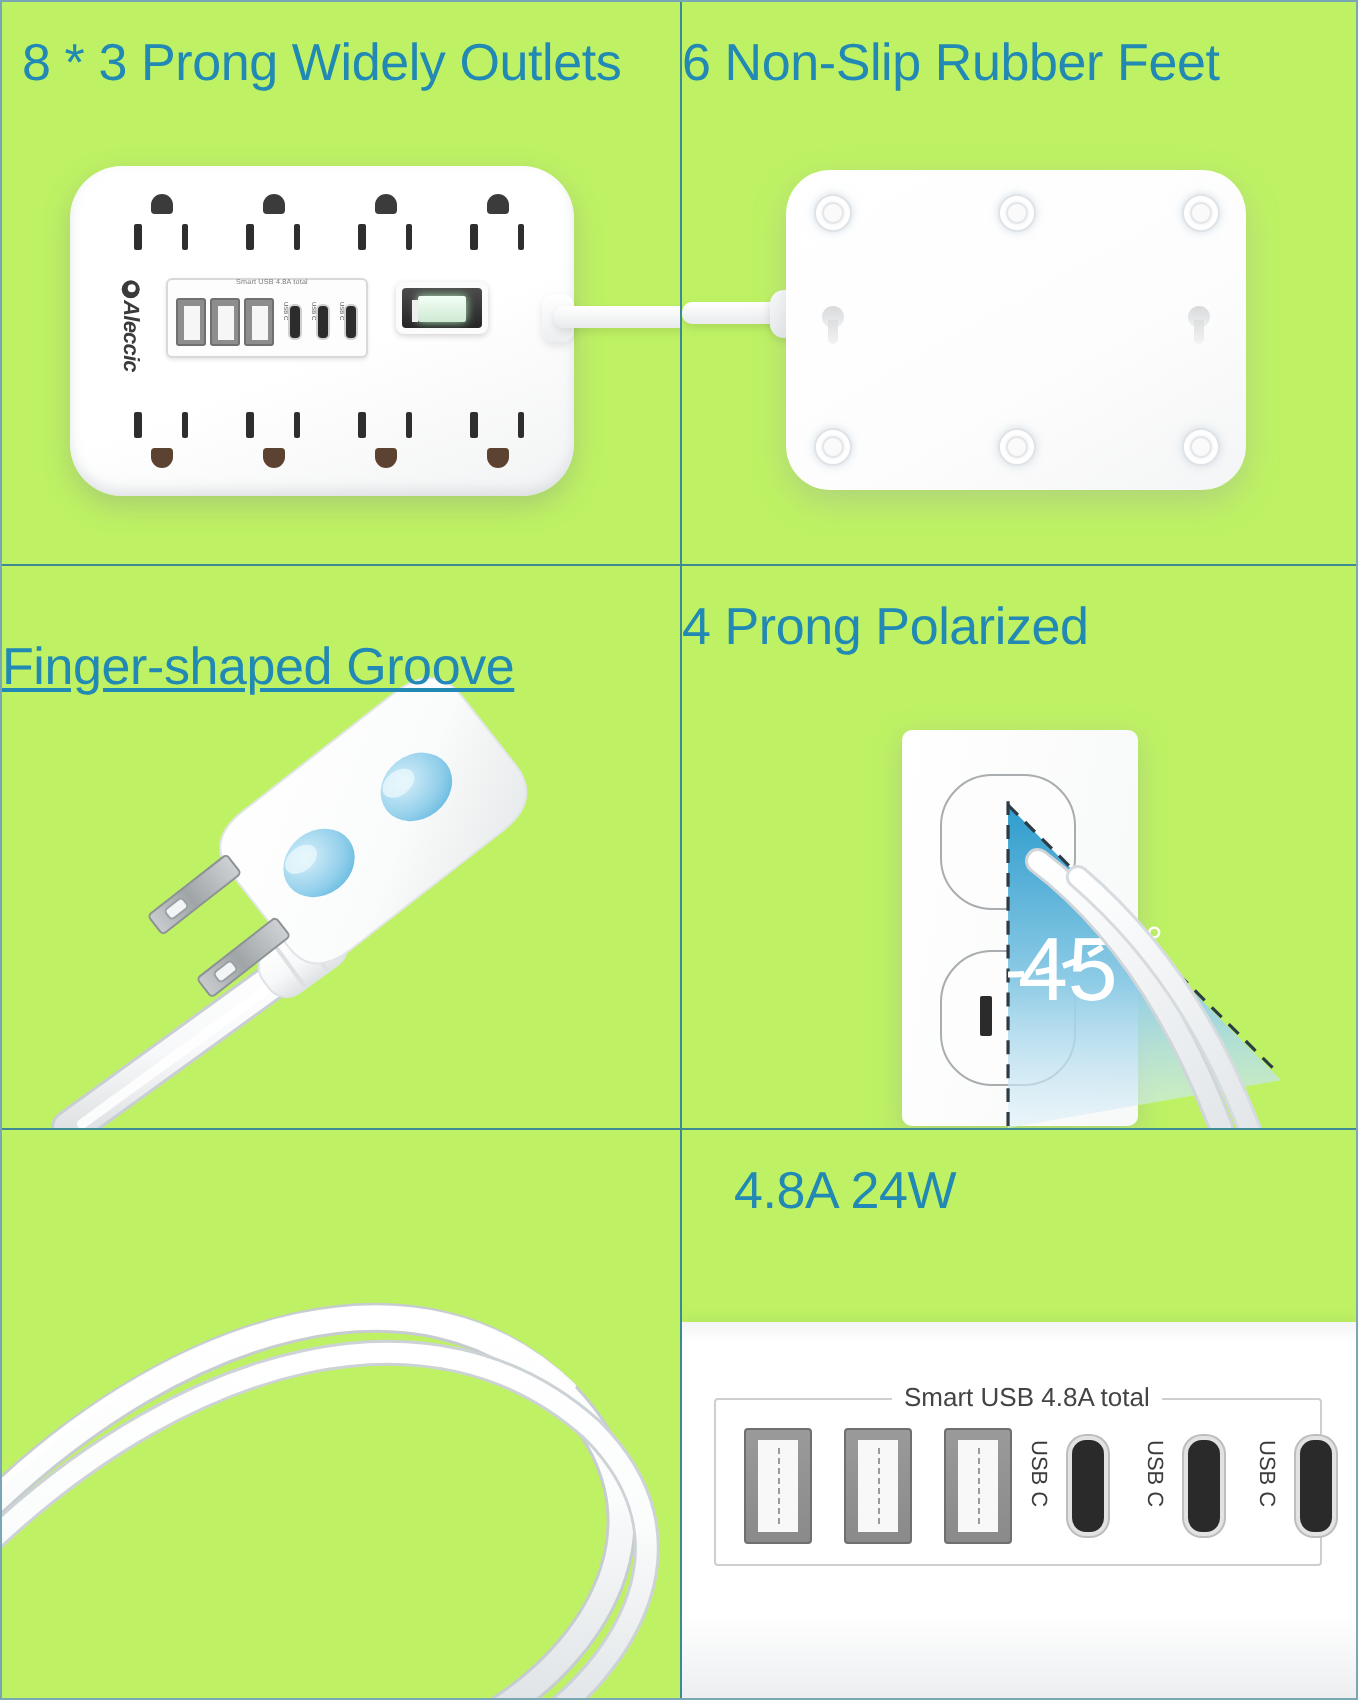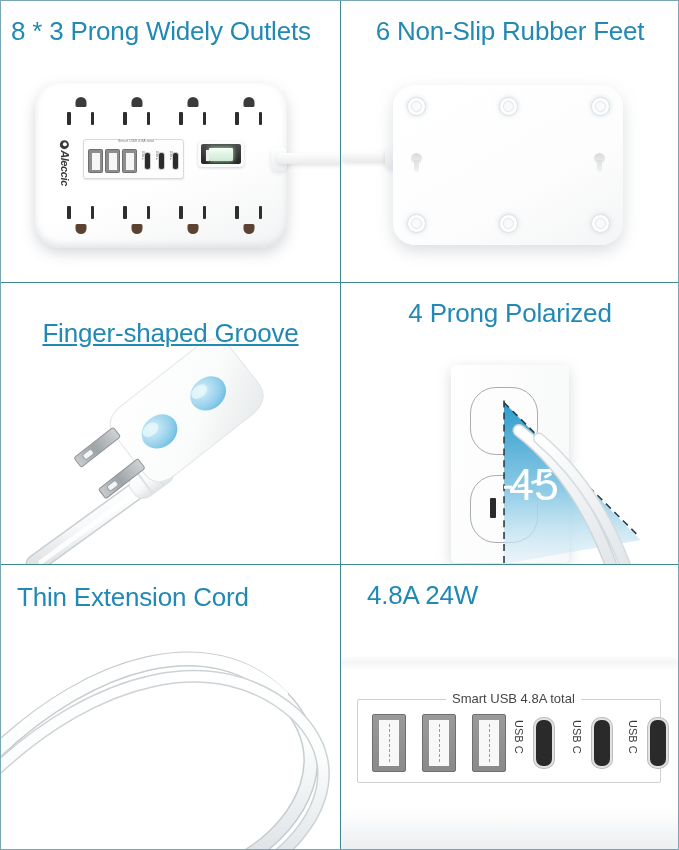--- a/index.html
+++ b/index.html
@@ -17,30 +17,30 @@
   }
   .grid{
     position:absolute;inset:0;
     display:grid;
     grid-template-columns:340px 338px;
     grid-template-rows:282px 282px 284px;
   }
   .cell{
     position:relative;
     overflow:hidden;
-    background:#ffffff;
+    background:#bef264;
     box-sizing:border-box;
   }
   .cell.brd-r{border-right:1.5px solid #3f8995;}
   .cell.brd-b{border-bottom:1.5px solid #3f8995;}
 
   .title{
     position:absolute;
     left:0;right:0;
-    text-align:center;
+    text-align:left;
     color:#2189b4;
     font-size:26px;
     font-weight:400;
     letter-spacing:-0.2px;
     line-height:1.13;
     z-index:9;
   }
   .title.t1{top:16px;left:10px;right:10px;text-align:left;}
   .title.t2{top:16px;}
   .title.t3{top:36px;text-decoration:underline;}
@@ -493,23 +493,20 @@
         <text x="232" y="196" font-family="Liberation Sans, sans-serif" font-size="22" fill="#ffffff">°</text>
 
         <path d="M178 148 q58 44 92 134" stroke="#cfd5d9" stroke-width="13" fill="none" stroke-linecap="round"></path>
         <path d="M178 148 q58 44 92 134" stroke="url(#cordG2)" stroke-width="10" fill="none" stroke-linecap="round"></path>
         <path d="M198 156 q56 48 86 126" stroke="#d5dbdf" stroke-width="12" fill="none" stroke-linecap="round"></path>
         <path d="M198 156 q56 48 86 126" stroke="url(#cordG2)" stroke-width="9" fill="none" stroke-linecap="round"></path>
       </svg>
     </div>
 
     <div class="cell brd-r">
-      <div class="title t5">
-        <span class="ln">Thin Extension Cord</span>
-      </div>
 
       <svg style="position:absolute;inset:0;width:100%;height:100%;" viewBox="0 0 340 284">
         <defs>
           <linearGradient id="cordG3" x1="0" y1="0" x2="0" y2="1">
             <stop offset="0%" stop-color="#ffffff"></stop>
             <stop offset="45%" stop-color="#fbfcfc"></stop>
             <stop offset="100%" stop-color="#dfe3e6"></stop>
           </linearGradient>
         </defs>
         <path d="M-6 188 C 90 96, 210 60, 282 132 C 340 192, 300 258, 250 290" stroke="#c6ccd0" stroke-width="15" fill="none" stroke-linecap="round"></path>

